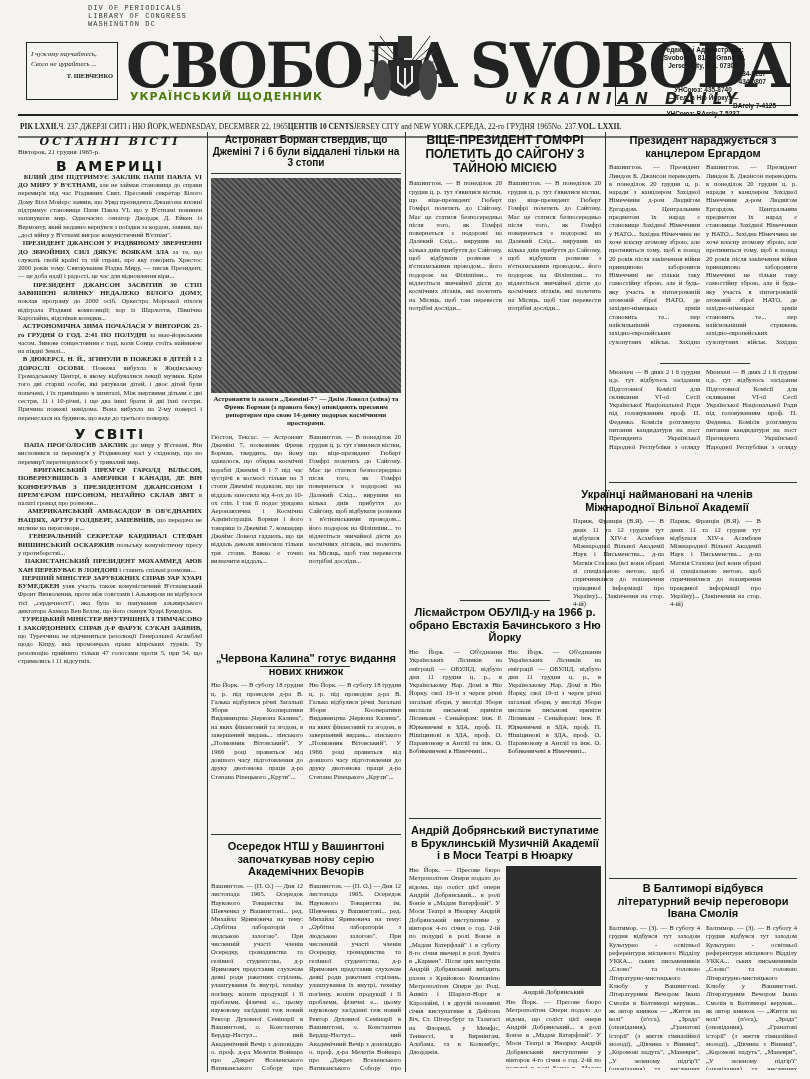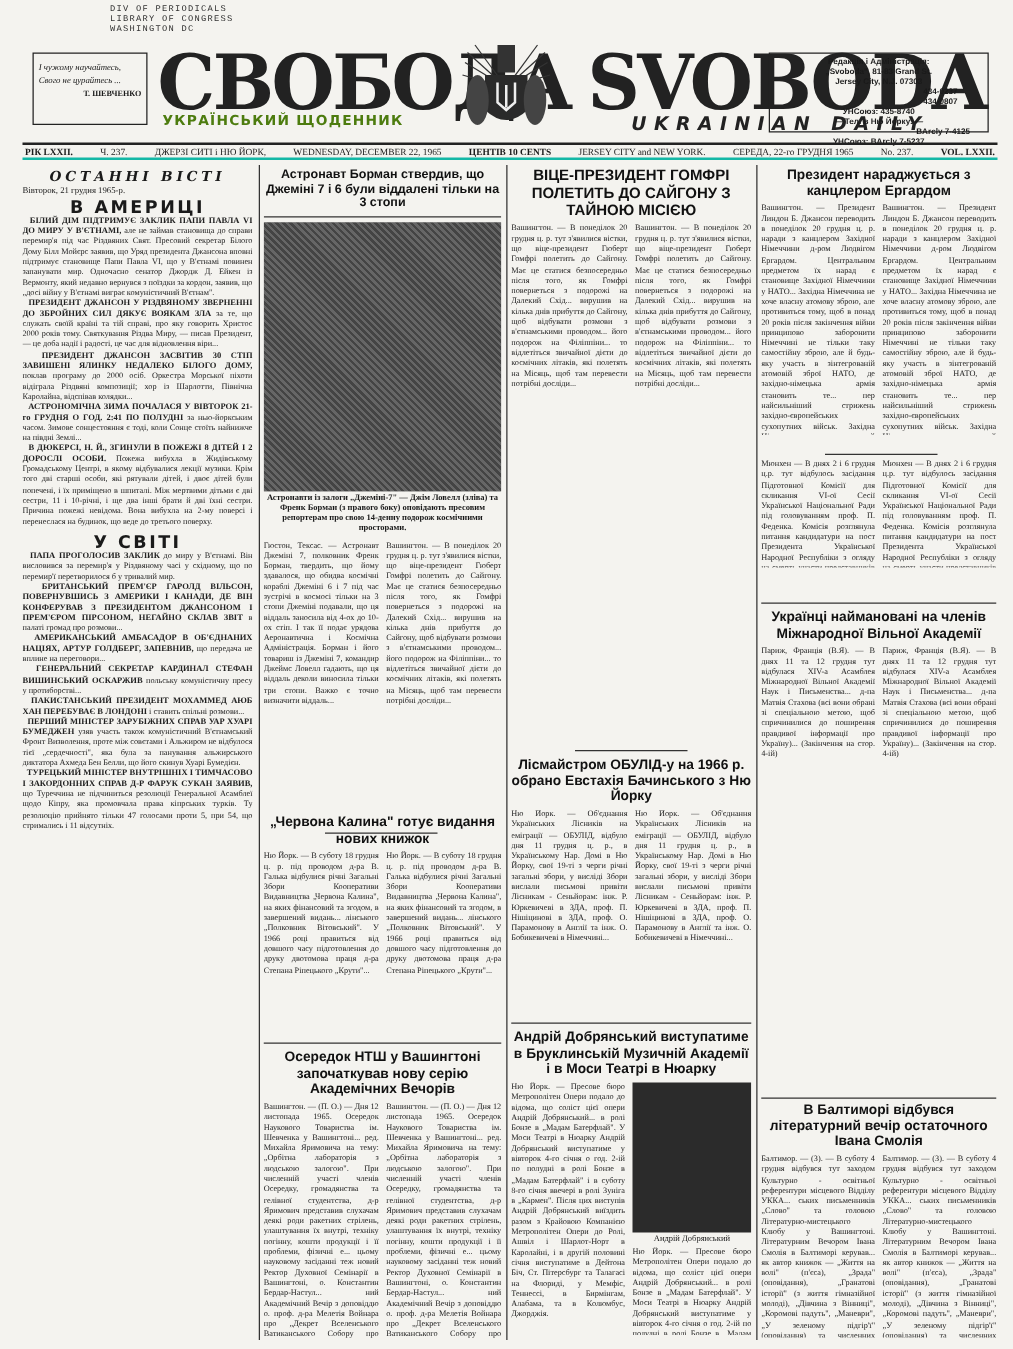--- a/index.html
+++ b/index.html
@@ -8,21 +8,21 @@
   .abs{position:absolute}
   .stamp{left:88px;top:4px;font-family:"Liberation Mono",monospace;font-size:7px;line-height:8px;letter-spacing:1px;color:#333}
   .quote-box{left:26px;top:42px;width:92px;height:58px;border:1px solid #222;padding:6px 4px;font-size:7px;line-height:10px;font-style:italic}
   .quote-box .author{text-align:right;font-style:normal;font-weight:bold;font-size:6.5px;margin-top:2px}
   .mast-cyr{left:126px;top:32px;font-family:"DejaVu Serif",serif;font-weight:bold;font-size:58px;letter-spacing:-2px;transform:scaleY(1.05);color:#222}
   .mast-lat{left:470px;top:32px;font-family:"DejaVu Serif",serif;font-weight:bold;font-size:58px;letter-spacing:-2px;transform:scaleY(1.05);color:#222}
   .sub-cyr{left:130px;top:90px;font-family:"DejaVu Sans",sans-serif;font-weight:bold;font-size:11px;letter-spacing:1px;color:#4d7c0f}
   .sub-lat{left:505px;top:90px;font-family:"DejaVu Sans",sans-serif;font-weight:bold;font-style:italic;font-size:15px;letter-spacing:6px;color:#222}
   .emblem{left:368px;top:30px;width:74px;height:78px}
   .addr-box{left:615px;top:42px;width:176px;height:64px;border:1px solid #222;padding:3px 4px;font-family:"Liberation Sans",sans-serif;font-weight:bold;font-size:6.5px;line-height:8px;text-align:center}
-  .dateline{left:18px;top:114px;width:780px;height:14px;border-top:2px solid #222;border-bottom:2px solid #14b8a6;font-size:7.5px;display:flex;justify-content:space-between;align-items:center;padding:0 2px;white-space:nowrap}
+  .dateline{left:18px;top:114px;width:780px;height:24px;border-top:2px solid #222;border-bottom:2px solid #737373;font-size:7.5px;display:flex;align-items:center;padding:0 2px;white-space:nowrap}
   .col{position:absolute;top:132px;font-size:6.6px;line-height:8.3px;text-align:justify;overflow:hidden}
   .vrule{position:absolute;width:1px;background:#333}
   .hrule{position:absolute;height:1px;background:#333}
   .sect-title{text-align:center;font-family:"DejaVu Serif",serif;font-weight:bold;font-style:italic;font-size:11px;letter-spacing:3px;margin-top:6px}
   .sect-date{text-align:left;font-size:7px;margin:2px 0 5px}
   .sect-sub{text-align:center;font-family:"DejaVu Sans",sans-serif;font-weight:bold;font-size:14px;letter-spacing:2px;margin:4px 0 3px}
   .lead{font-weight:bold;font-size:6.8px}
   .hl{font-family:"Liberation Sans",sans-serif;font-weight:bold;text-align:center;line-height:1.15;color:#111}
   .cap{font-size:6.8px;font-weight:bold;text-align:center;line-height:8px;padding:2px}
   .photo{background:#555;background-image:repeating-linear-gradient(45deg,#666 0 2px,#444 2px 4px);}
@@ -144,31 +144,31 @@
 <div class="hrule" style="left:660px;top:363px;width:90px"></div>
 
 <div class="col" style="left:609px;top:368px;width:188px;height:110px">
   <div class="twocol txt" style="height:86px;overflow:hidden">
     <div>Мюнхен — В днях 2 і 6 грудня ц.р. тут відбулось засідання Підготовної Комісії для скликання VI-ої Сесії Української Національної Ради під головуванням проф. П. Феденка. Комісія розглянула питання кандидатури на пост Президента Української Народної Республіки з огляду на смерть участи представників Товариства Прихильників УНРеспубліки в Сесії Української Національної Ради. В обох питаннях ухвалено конкретні пропозиції, що вимагають певного часу для остаточного вирішення. Тому, що праця Підготовної Комісії вимагає довшого часу, постановлено відкласти термін скликання VI-ої Сесії на місяць травень 1966 р.</div>
     <div>Мюнхен — В днях 2 і 6 грудня ц.р. тут відбулось засідання Підготовної Комісії для скликання VI-ої Сесії Української Національної Ради під головуванням проф. П. Феденка. Комісія розглянула питання кандидатури на пост Президента Української Народної Республіки з огляду на смерть участи представників Товариства Прихильників УНРеспубліки в Сесії Української Національної Ради. В обох питаннях ухвалено конкретні пропозиції, що вимагають певного часу для остаточного вирішення. Тому, що праця Підготовної Комісії вимагає довшого часу, постановлено відкласти термін скликання VI-ої Сесії на місяць травень 1966 р.</div>
   </div>
 </div>
 <div class="hrule" style="left:609px;top:482px;width:188px"></div>
 
-<div class="col" style="left:609px;top:486px;width:188px;height:390px">
+<div class="col" style="left:573px;top:486px;width:188px;height:390px">
   <div class="hl" style="font-size:11px;padding:2px 0 4px">Українці наймановані на членів Міжнародної Вільної Академії</div>
   <div class="twocol txt" style="height:350px;overflow:hidden">
     <div>Париж, Франція (В.Я). — В днях 11 та 12 грудня тут відбулася XIV-а Асамблея Міжнародної Вільної Академії Наук і Письменства... д-па Матвія Стахова (всі вони обрані зі спеціальною метою, щоб спричинилися до поширення правдивої інформації про Україну)... (Закінчення на стор. 4-ій)</div>
     <div>Париж, Франція (В.Я). — В днях 11 та 12 грудня тут відбулася XIV-а Асамблея Міжнародної Вільної Академії Наук і Письменства... д-па Матвія Стахова (всі вони обрані зі спеціальною метою, щоб спричинилися до поширення правдивої інформації про Україну)... (Закінчення на стор. 4-ій)</div>
   </div>
 </div>
 <div class="hrule" style="left:609px;top:878px;width:188px"></div>
 
 <div class="col" style="left:609px;top:880px;width:188px;height:190px">
-  <div class="hl" style="font-size:11px;padding:2px 0 4px">В Балтиморі відбувся літературний вечір остаточного Івана Смолія</div>
+  <div class="hl" style="font-size:11px;padding:2px 0 4px">В Балтиморі відбувся літературний вечір переговори Івана Смолія</div>
   <div class="twocol txt" style="height:155px;overflow:hidden">
     <div>Балтимор. — (З). — В суботу 4 грудня відбувся тут заходом Культурно - освітньої референтури місцевого Відділу УККА... ських письменників „Слово" та головою Літературно-мистецького Клюбу у Вашингтоні. Літературним Вечором Івана Смолія в Балтиморі керував... як автор книжок — „Життя на волі" (п'єса), „Зрада" (оповідання), „Гранатові історії" (з життя гімназійної молоді), „Дівчина з Вінниці", „Коромові падуть", „Маневри", „У зеленому підгір'ї" (оповідання) та численних літературних репортажів. Письменник є членом об'єднання українських пи... Ярослав Шав'ян, який згодом прочитав також уривок з твору „В зеленому підгір'ї". Вірш І. Смолія „Львівська ніч" прочитала студентка Слава Зелинська, а „Забуте слово" і „Мертвий ліс" — Ірина Хархаліс. На закінчення Вечора сам автор прочитав довший уривок зі своєї нової повісти про УПА.</div>
     <div>Балтимор. — (З). — В суботу 4 грудня відбувся тут заходом Культурно - освітньої референтури місцевого Відділу УККА... ських письменників „Слово" та головою Літературно-мистецького Клюбу у Вашингтоні. Літературним Вечором Івана Смолія в Балтиморі керував... як автор книжок — „Життя на волі" (п'єса), „Зрада" (оповідання), „Гранатові історії" (з життя гімназійної молоді), „Дівчина з Вінниці", „Коромові падуть", „Маневри", „У зеленому підгір'ї" (оповідання) та численних літературних репортажів. Письменник є членом об'єднання українських пи... Ярослав Шав'ян, який згодом прочитав також уривок з твору „В зеленому підгір'ї". Вірш І. Смолія „Львівська ніч" прочитала студентка Слава Зелинська, а „Забуте слово" і „Мертвий ліс" — Ірина Хархаліс. На закінчення Вечора сам автор прочитав довший уривок зі своєї нової повісти про УПА.</div>
   </div>
 </div>
 
 <div class="hrule" style="left:260px;top:666px;width:90px"></div>
 <div class="col" style="left:211px;top:650px;width:190px;height:180px">
   <div class="hl" style="font-size:11px;padding:2px 0 4px">„Червона Калина" готує видання нових книжок</div>
   <div class="twocol txt" style="height:140px;overflow:hidden">

